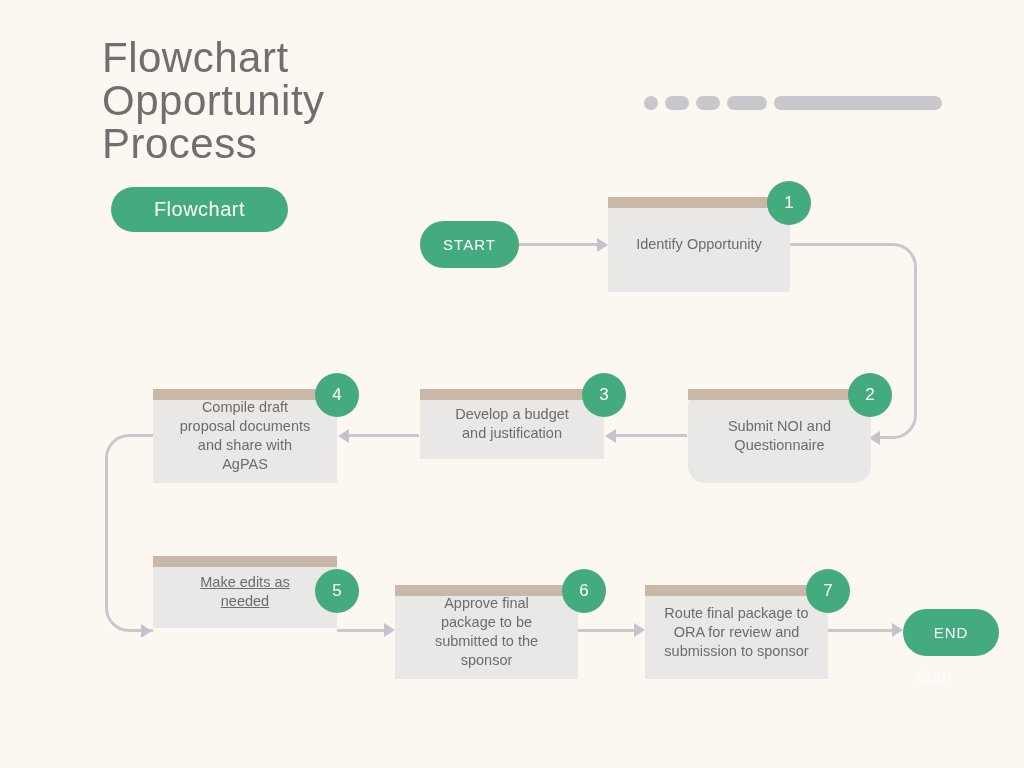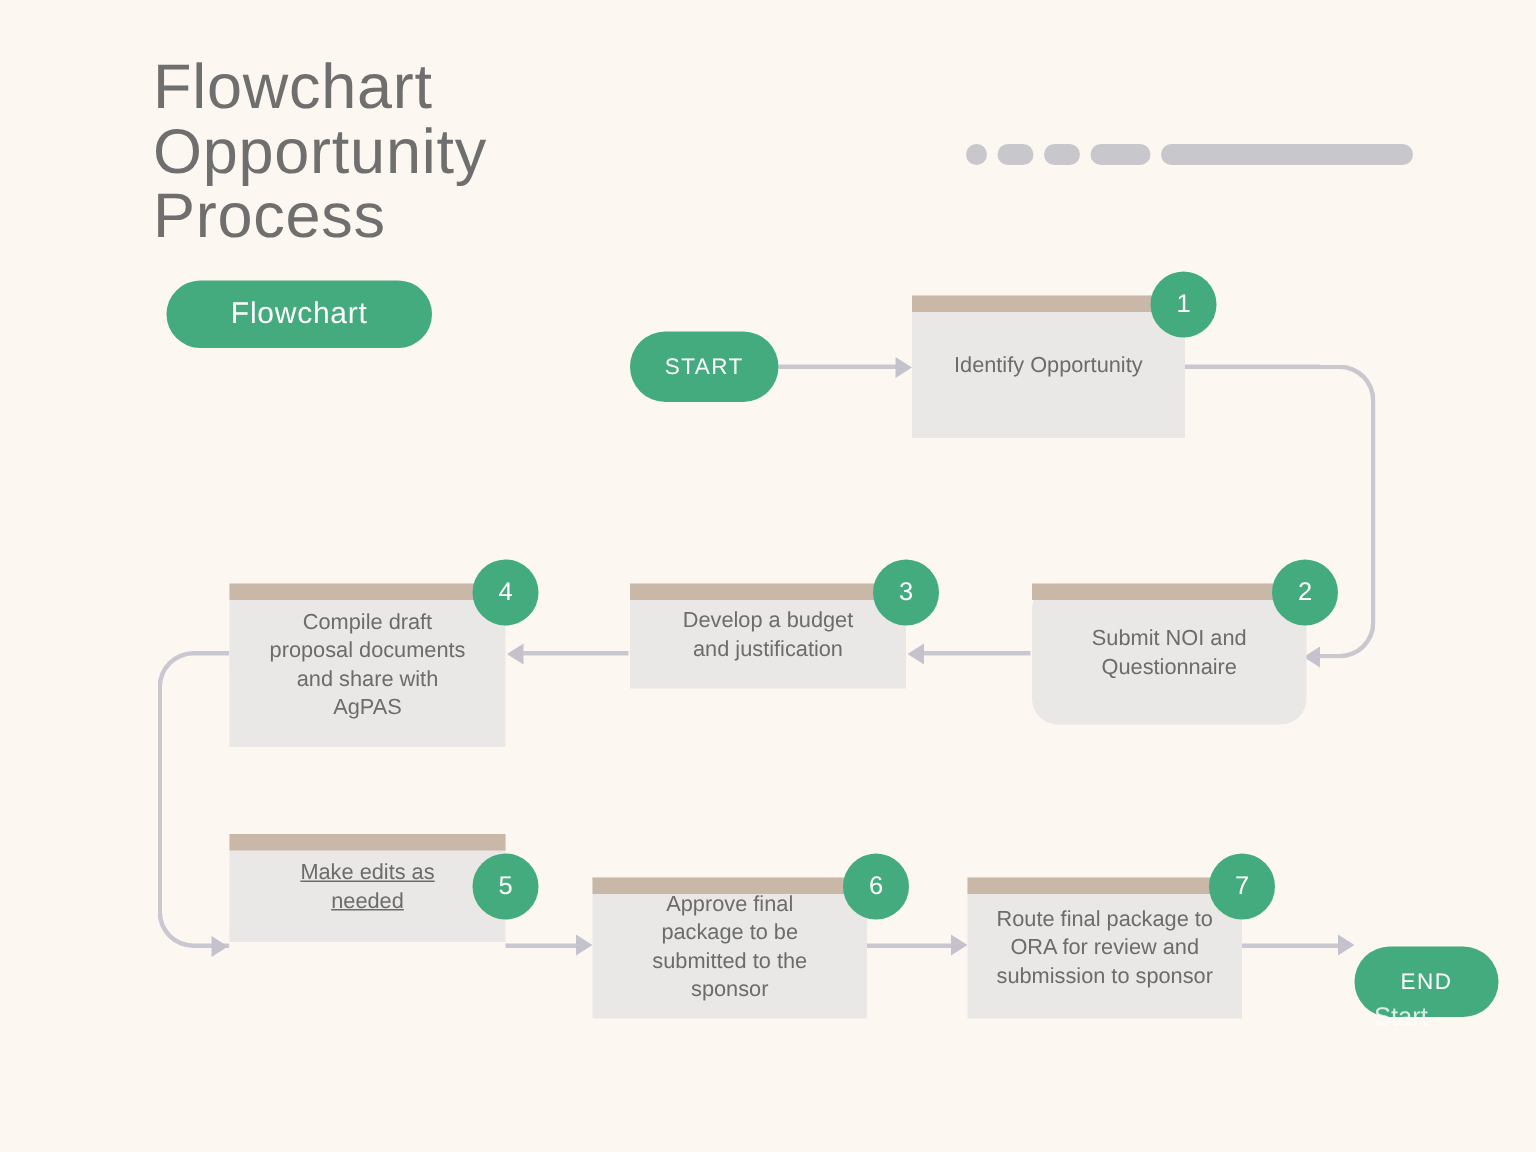--- a/index.html
+++ b/index.html
@@ -26,52 +26,52 @@
   }
 
   
   .decor{left:644px;top:96px;height:14px;display:flex;gap:7px;align-items:center;}
   .decor .d{height:14px;border-radius:7px;background:#C8C7CC;}
   .d1{width:14px;} .d2{width:24px;} .d3{width:24px;} .d4{width:40px;} .d5{width:168px;}
 
   
   .node{
     background:#E9E8E7;
-    display:flex;align-items:center;text-align:center;
+    display:flex;align-items:center;justify-content:center;text-align:center;
     color:#6C6C6C;font-size:14.5px;line-height:19px;
     box-sizing:border-box;
   }
   .node .topbar{
     position:absolute;left:0;top:0;right:0;height:11px;background:#C9B7A8;
   }
   .n1{left:608px;top:197px;width:182px;height:95px;padding:0 28px;}
   .n2{left:688px;top:389px;width:183px;height:94px;padding:0 22px;border-radius:17px;}
   .n3{left:420px;top:389px;width:184px;height:70px;padding:0 26px;}
-  .n4{left:153px;top:389px;width:184px;height:109px;padding:16px 22px;}
+  .n4{left:153px;top:389px;width:184px;height:94px;padding:16px 22px;}
   .n5{left:153px;top:556px;width:184px;height:72px;padding:0 22px;text-decoration:underline;}
   .n6{left:395px;top:585px;width:183px;height:94px;padding:0 22px;}
   .n7{left:645px;top:585px;width:183px;height:94px;padding:0 18px;}
 
   
   .numc{
     width:44px;height:44px;border-radius:50%;background:var(--green);
     color:#fff;font-size:17px;display:flex;align-items:center;justify-content:center;
   }
   .c1{left:767px;top:181px;} .c2{left:848px;top:373px;} .c3{left:582px;top:373px;}
   .c4{left:315px;top:373px;} .c5{left:315px;top:569px;} .c6{left:562px;top:569px;}
   .c7{left:806px;top:569px;}
 
   
   .pill{
     background:var(--green);border-radius:24px;color:#fff;
     display:flex;align-items:center;justify-content:center;
     font-size:15px;letter-spacing:1px;
   }
   .pill-start{left:420px;top:221px;width:99px;height:47px;}
-  .pill-end{left:903px;top:609px;width:96px;height:47px;margin-top:22px;}
+  .pill-end{left:903px;top:609px;width:96px;height:47px;}
 
   
   .line{background:#C9C8D1;}
   .seg-a{left:519px;top:243px;width:79px;height:3px;}
   .seg-b1{left:790px;top:243px;width:90px;height:3px;}
   .hook-b{left:872px;top:243px;width:45px;height:196px;
     border-top:3px solid #C9C8D1;border-right:3px solid #C9C8D1;border-bottom:3px solid #C9C8D1;
     border-top-right-radius:24px;border-bottom-right-radius:24px;box-sizing:border-box;}
   .seg-c{left:612px;top:434px;width:75px;height:3px;}
   .seg-d{left:345px;top:434px;width:74px;height:3px;}

